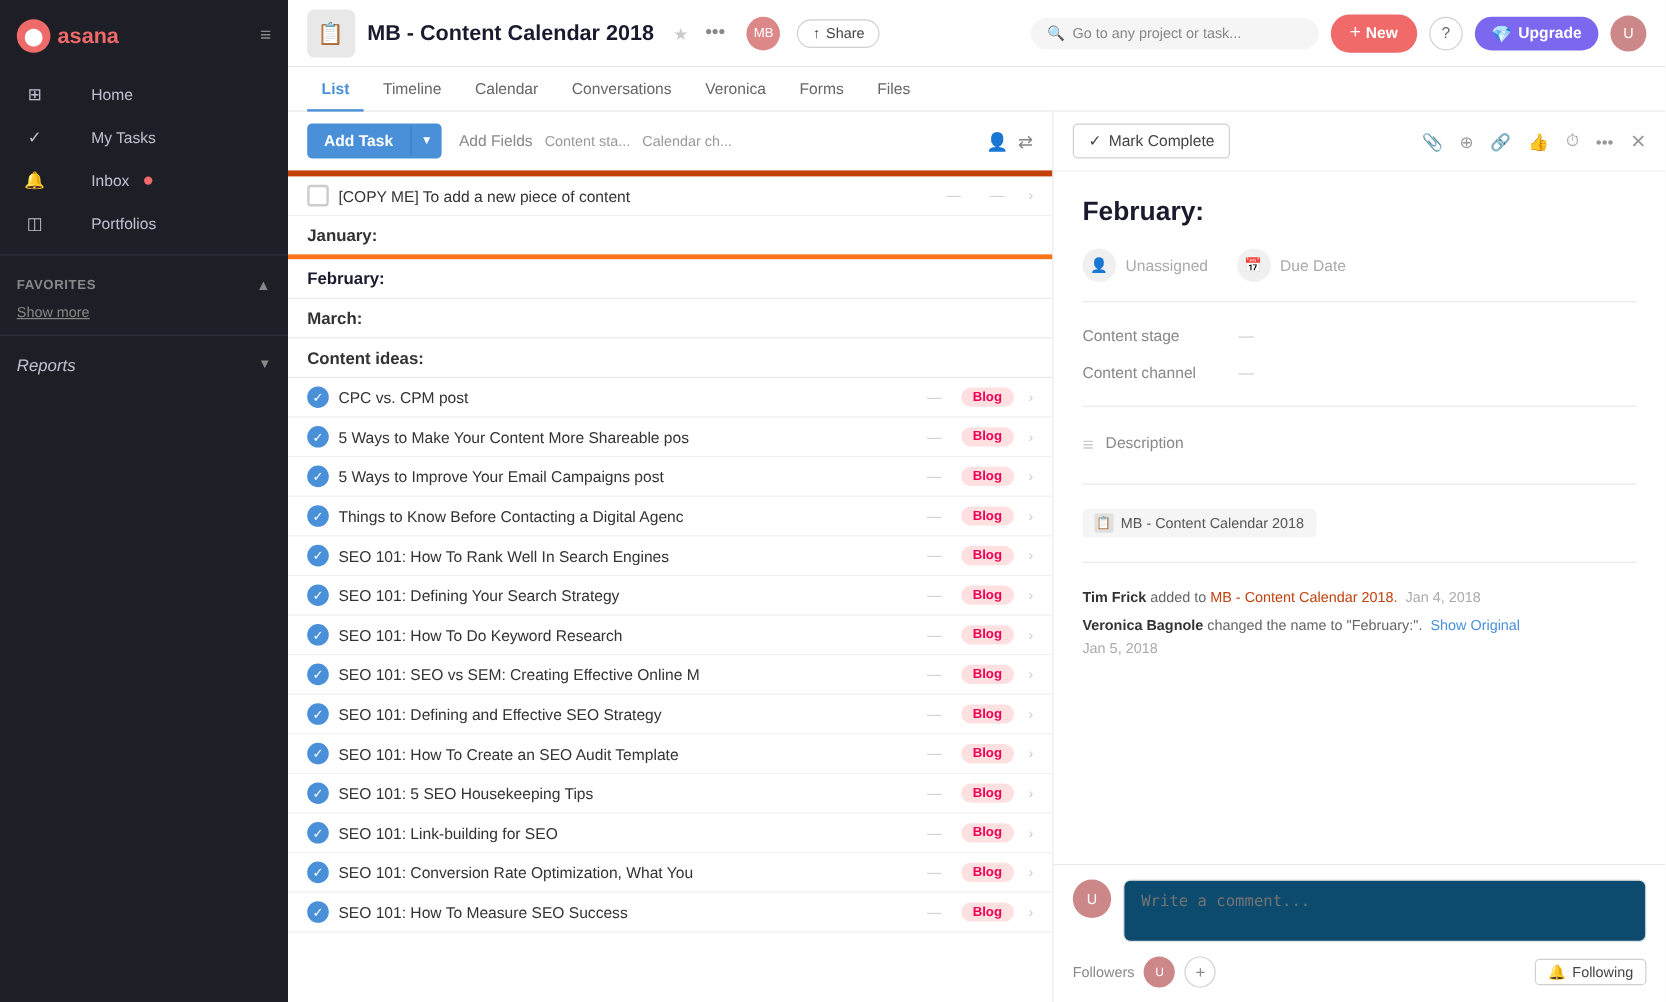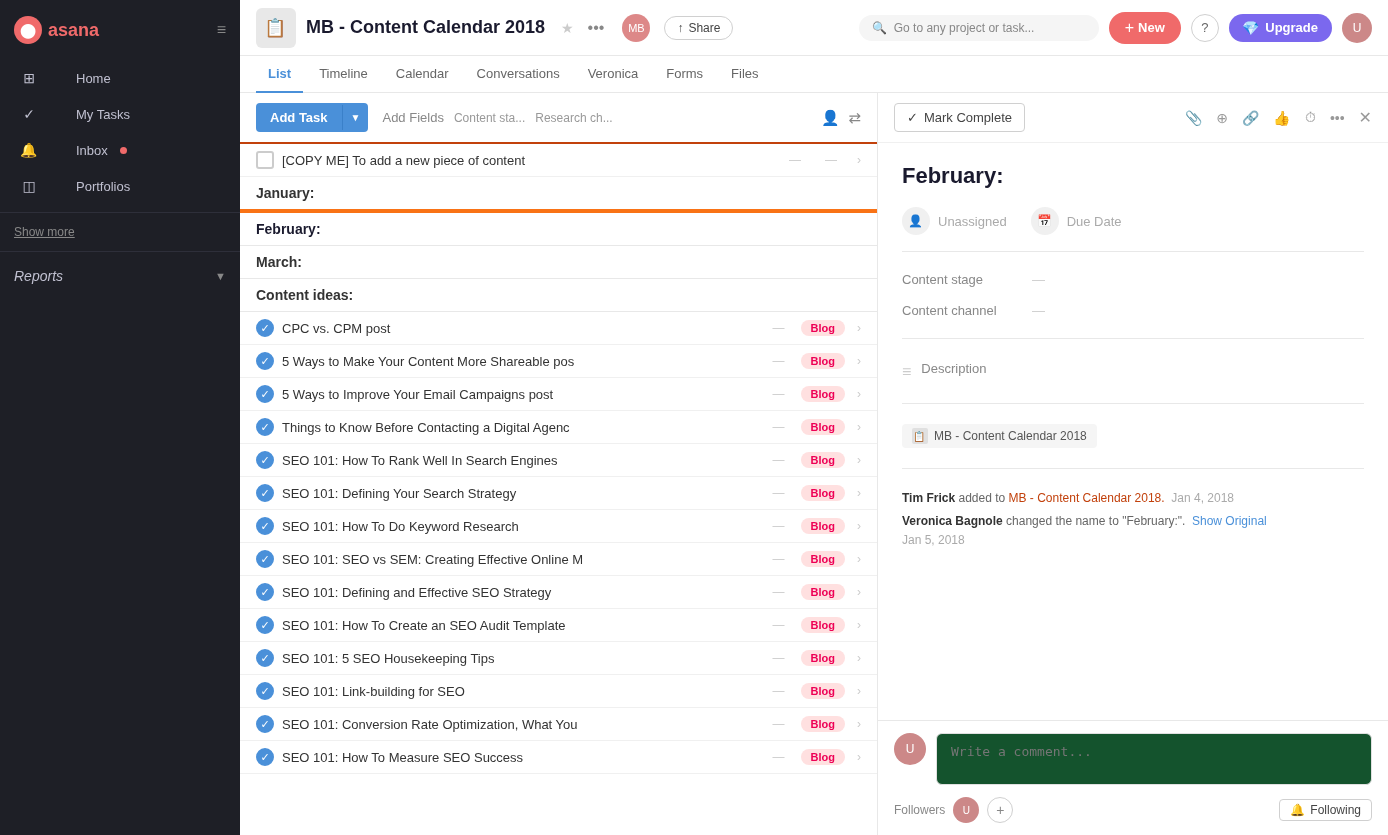--- a/index.html
+++ b/index.html
@@ -131,21 +131,21 @@
     }
 
     
     #task-panel {
       flex: 1;
       overflow-y: auto;
       border-right: 1px solid #e8e8e8;
     }
     .task-toolbar {
       display: flex; align-items: center; gap: 10px;
-      padding: 10px 16px; border-bottom: 2px solid #c2410c;
+      padding: 10px 16px; border-bottom: 5px solid #c2410c;
     }
     .add-task-btn {
       display: flex; align-items: center; gap: 0;
       background: #4a90d9; color: white; border-radius: 4px;
       font-size: 13px; font-weight: 600; cursor: pointer; overflow: hidden;
     }
     .add-task-main { padding: 7px 14px; }
     .add-task-dropdown { padding: 7px 8px; border-left: 1px solid #3a80c9; font-size: 10px; }
     .add-fields-btn { color: #888; font-size: 13px; cursor: pointer; margin-left: 4px; }
     .col-header { font-size: 12px; color: #999; cursor: pointer; }
@@ -239,21 +239,21 @@
     .activity-show-original { color: #4a90d9; text-decoration: none; font-size: 12px; }
 
     .detail-footer {
       padding: 12px 16px; border-top: 1px solid #e8e8e8; flex-shrink: 0;
     }
     .comment-box-row { display: flex; align-items: flex-start; gap: 10px; }
     .comment-avatar { width: 32px; height: 32px; border-radius: 50%; background: #c88; flex-shrink: 0; display: flex; align-items: center; justify-content: center; color: white; font-size: 12px; }
     .comment-input {
       flex: 1; border: 1px solid #e0e0e0; border-radius: 6px;
       padding: 10px 14px; font-size: 13px; color: #999;
-      background: #14532d; min-height: 52px; resize: none;
+      background: #0c4a6e; min-height: 52px; resize: none;
     }
     .followers-row { display: flex; align-items: center; gap: 8px; margin-top: 12px; }
     .followers-label { font-size: 12px; color: #888; }
     .follower-avatar { width: 26px; height: 26px; border-radius: 50%; background: #c88; display: flex; align-items: center; justify-content: center; color: white; font-size: 10px; }
     .add-follower-btn {
       width: 26px; height: 26px; border-radius: 50%; border: 1px solid #d0d0d0;
       display: flex; align-items: center; justify-content: center;
       color: #888; font-size: 14px; cursor: pointer;
     }
     .following-btn {
@@ -288,20 +288,24 @@
     <span class="sidebar-nav-label">Inbox</span>
     <div class="inbox-dot"></div>
   </div>
   <div class="sidebar-nav-item">
     <span class="nav-icon">◫</span>
     <span class="sidebar-nav-label">Portfolios</span>
   </div>
 
   <hr class="sidebar-divider">
 
+  <div class="sidebar-section-header">
+    <span>Favorites</span>
+    <span style="font-size:12px;">▲</span>
+  </div>
   <div class="show-more">Show more</div>
 
   <hr class="sidebar-divider">
 
   <div class="sidebar-reports">
     <span class="sidebar-reports-label">Reports</span>
     <span style="font-size:11px; color:#888;">▼</span>
   </div>
 </div>
 
@@ -350,21 +354,21 @@
 
     <div id="task-panel">
 
       <div class="task-toolbar">
         <div class="add-task-btn">
           <span class="add-task-main">Add Task</span>
           <span class="add-task-dropdown">▼</span>
         </div>
         <span class="add-fields-btn">Add Fields</span>
         <span class="col-header">Content sta...</span>
-        <span class="col-header">Research ch...</span>
+        <span class="col-header">Calendar ch...</span>
         <div class="task-toolbar-right">
           <span class="toolbar-icon-btn">👤</span>
           <span class="toolbar-icon-btn">⇄</span>
         </div>
       </div>
 
       <div class="task-copy-row">
         <div class="task-copy-check"></div>
         <span class="task-name">[COPY ME] To add a new piece of content</span>
         <span class="task-dash">—</span>

